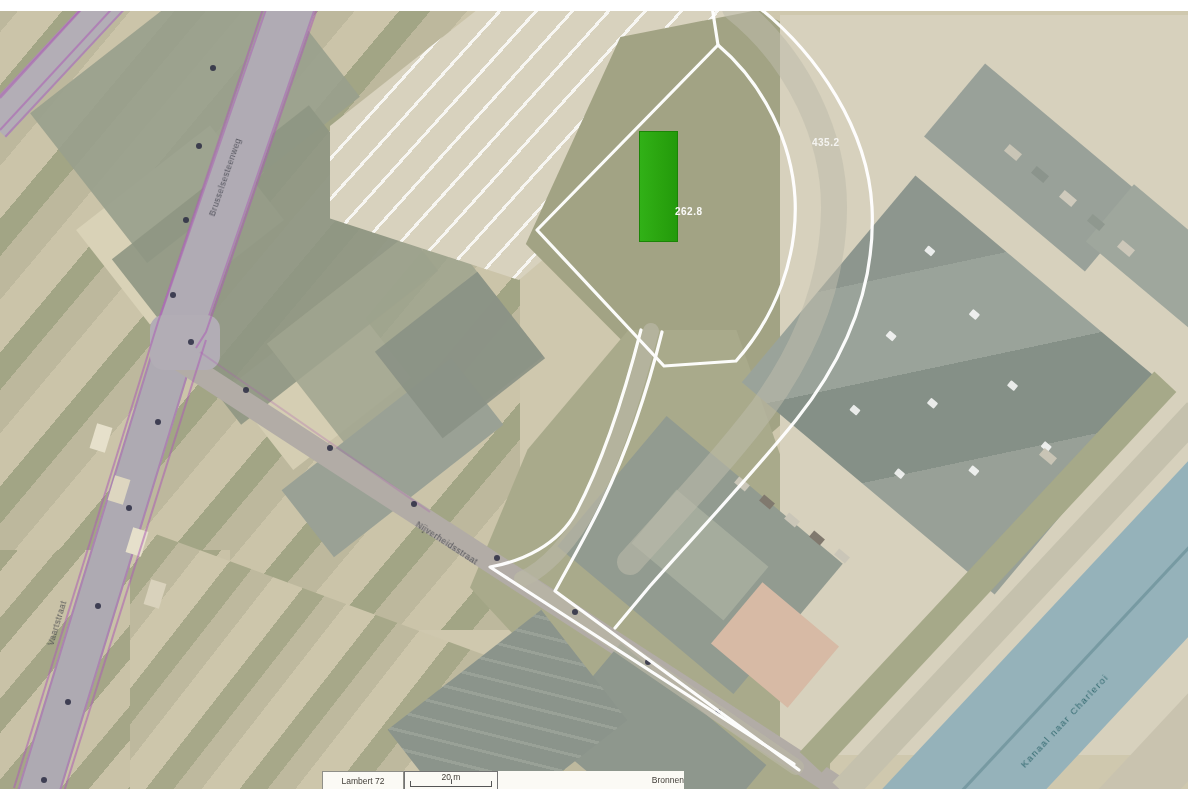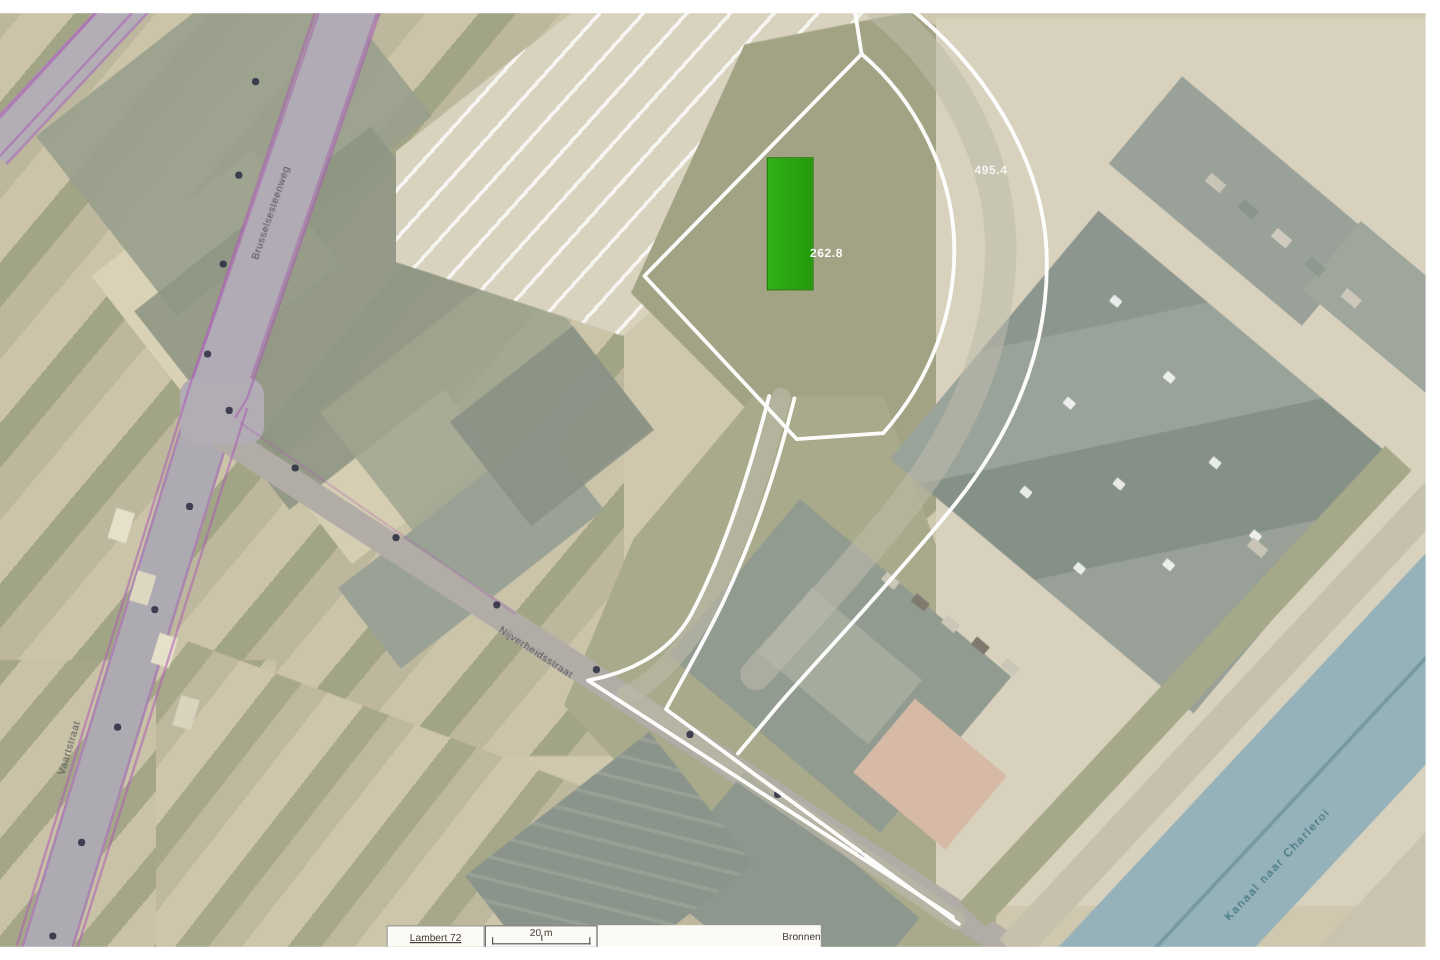--- a/index.html
+++ b/index.html
@@ -26,21 +26,21 @@
   .street{color:rgba(55,58,66,.78);font-size:8.5px;letter-spacing:.5px;text-align:center;}
   #street-left{left:160px;top:172px;width:130px;transform:rotate(-71deg);}
   #street-left2{left:-8px;top:618px;width:130px;transform:rotate(-73deg);}
   #street-south{left:387px;top:538px;width:120px;transform:rotate(33deg);}
   #canal-label{left:972px;top:715px;width:185px;transform:rotate(-47deg);
                color:rgba(32,92,97,.82);font-size:9.5px;letter-spacing:1.5px;text-align:center;}
   
   #scalebar{position:absolute;left:322px;top:771px;height:19px;display:flex;z-index:9;}
   .sb-box{height:19px;box-sizing:border-box;background:#fbfaf5;color:#44403a;font-size:8.5px;
           text-align:center;line-height:18px;}
-  #sb-proj{width:82px;border:1px solid #8f8f88;text-decoration:underline;}
+  #sb-proj{width:82px;border:1px solid #8f8f88;}
   #sb-scale{width:94px;border:1px solid #737373;position:relative;line-height:11px;}
   #sb-src{width:186px;text-align:right;}
   .ruler{position:absolute;left:5px;right:5px;bottom:2px;height:5px;
          border-left:1px solid #555;border-right:1px solid #555;border-bottom:1px solid #555;}
   .ruler-mid{position:absolute;left:50%;bottom:2px;width:1px;height:5px;background:#555;}
   
   .edge{position:absolute;background:#ffffff;z-index:10;}
   #edge-top{left:0;top:0;width:1200px;height:11px;}
   #edge-bottom{left:0;top:789px;width:1200px;height:11px;}
   #edge-right{left:1188px;top:0;width:12px;height:800px;}
@@ -172,21 +172,21 @@
         <path d="M 537,230 L 718,45 C 764,84 792,143 795,198 C 798,257 776,316 736,361 L 664,366 Z"></path>
         <path d="M 752,2 C 820,54 868,132 872,207 C 876,289 843,361 796,420 C 750,477 697,533 650,586 L 615,628"></path>
         <path d="M 641,330 C 624,396 603,461 576,512 C 558,545 523,561 490,567 L 794,764"></path>
         <path d="M 662,332 C 646,397 626,453 602,503 C 587,534 568,567 555,591 L 799,770"></path>
       </g>
     </svg>
 
     <div id="marker"></div>
 
     <div id="measure-a" class="maplabel measure">262.8</div>
-    <div id="measure-b" class="maplabel measure">495.4</div>
+    <div id="measure-b" class="maplabel measure">435.2</div>
     <div id="street-left" class="maplabel street">Brusselsesteenweg</div>
     <div id="street-left2" class="maplabel street">Vaartstraat</div>
     <div id="street-south" class="maplabel street">Nijverheidsstraat</div>
     <div id="canal-label" class="maplabel">Kanaal naar Charleroi</div>
 
     <div id="scalebar">
       <div id="sb-proj" class="sb-box">Lambert 72</div>
       <div id="sb-scale" class="sb-box">
         <span>20 m</span>
         <div class="ruler">

